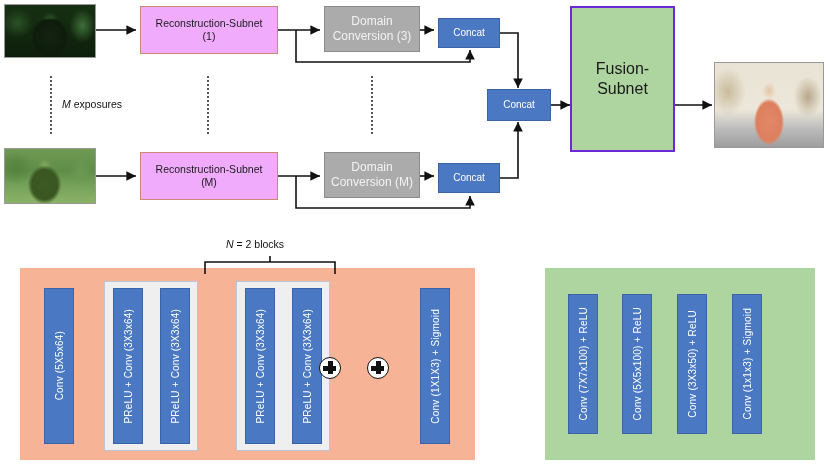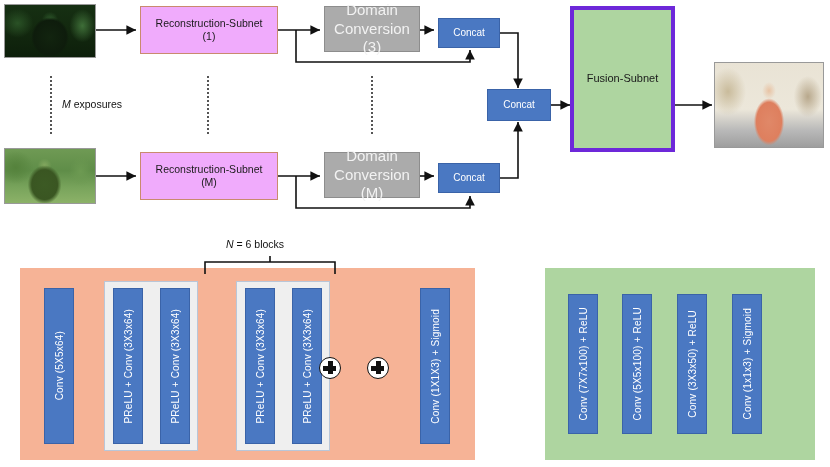--- a/index.html
+++ b/index.html
@@ -5,23 +5,23 @@
   html,body{margin:0;padding:0;background:#ffffff;}
   body{width:830px;height:467px;position:relative;overflow:hidden;
        font-family:"Liberation Sans","DejaVu Sans",sans-serif;}
   .canvas{position:absolute;left:0;top:0;width:830px;height:467px;}
   svg.wires{position:absolute;left:0;top:0;width:830px;height:467px;pointer-events:none;}
 
   
   .node{position:absolute;box-sizing:border-box;display:flex;align-items:center;
         justify-content:center;text-align:center;line-height:1.25;}
   .orange-node{background:#f0abfc;border:1px solid #c98a6e;color:#1a1a1a;font-size:10.5px;}
-  .gray-node{background:#ABABAB;border:1px solid #8d8d8d;color:#f2f2f2;font-size:15px;}
+  .gray-node{background:#ABABAB;border:1px solid #8d8d8d;color:#f2f2f2;font-size:12px;}
   .blue-node{background:#4A78C2;border:1px solid #3a63a8;color:#ffffff;font-size:10px;}
-  .green-node{background:#AED5A0;border:4px solid #6d28d9;color:#1a1a1a;font-size:11px;}
+  .green-node{background:#AED5A0;border:2px solid #6d28d9;color:#1a1a1a;font-size:16px;}
 
   
   .thumb{position:absolute;border:1px solid #999;overflow:hidden;box-sizing:border-box;}
   .thumb .px{position:absolute;left:0;top:0;right:0;bottom:0;}
 
   
   .shot-dark{background:
       radial-gradient(ellipse 30% 55% at 50% 62%, #12240f 0%, #0e1c0c 60%, rgba(0,0,0,0) 70%),
       radial-gradient(ellipse 12% 20% at 50% 28%, #2f5a2c 0%, rgba(20,45,18,0) 75%),
       radial-gradient(ellipse 18% 40% at 86% 40%, #3e6e38 0%, rgba(20,45,18,0) 80%),
@@ -183,21 +183,21 @@
   <div class="node green-node" style="left:570px;top:6px;width:105px;height:146px;">
     <span>Fusion-Subnet</span>
   </div>
 
   <div class="panel panel-orange" style="left:20px;top:268px;width:455px;height:192px;"></div>
 
   <svg style="position:absolute;left:200px;top:254px;width:140px;height:22px;" viewBox="0 0 140 22">
     <path d="M5,20 L5,8 L135,8 L135,20 M70,8 L70,2" stroke="#111" stroke-width="1.6" fill="none"></path>
   </svg>
   <div class="label" style="left:226px;top:238px;">
-    <i>N</i><span> = 6 blocks</span>
+    <i>N</i><span> = 2 blocks</span>
   </div>
 
   <div class="vblock" style="left:44px;top:288px;width:30px;height:156px;">
     <span>Conv (5X5x64)</span>
   </div>
 
   <div class="vgroup" style="left:104px;top:281px;width:94px;height:170px;"></div>
   <div class="vblock" style="left:113px;top:288px;width:30px;height:156px;">
     <span>PReLU + Conv (3X3x64)</span>
   </div>

